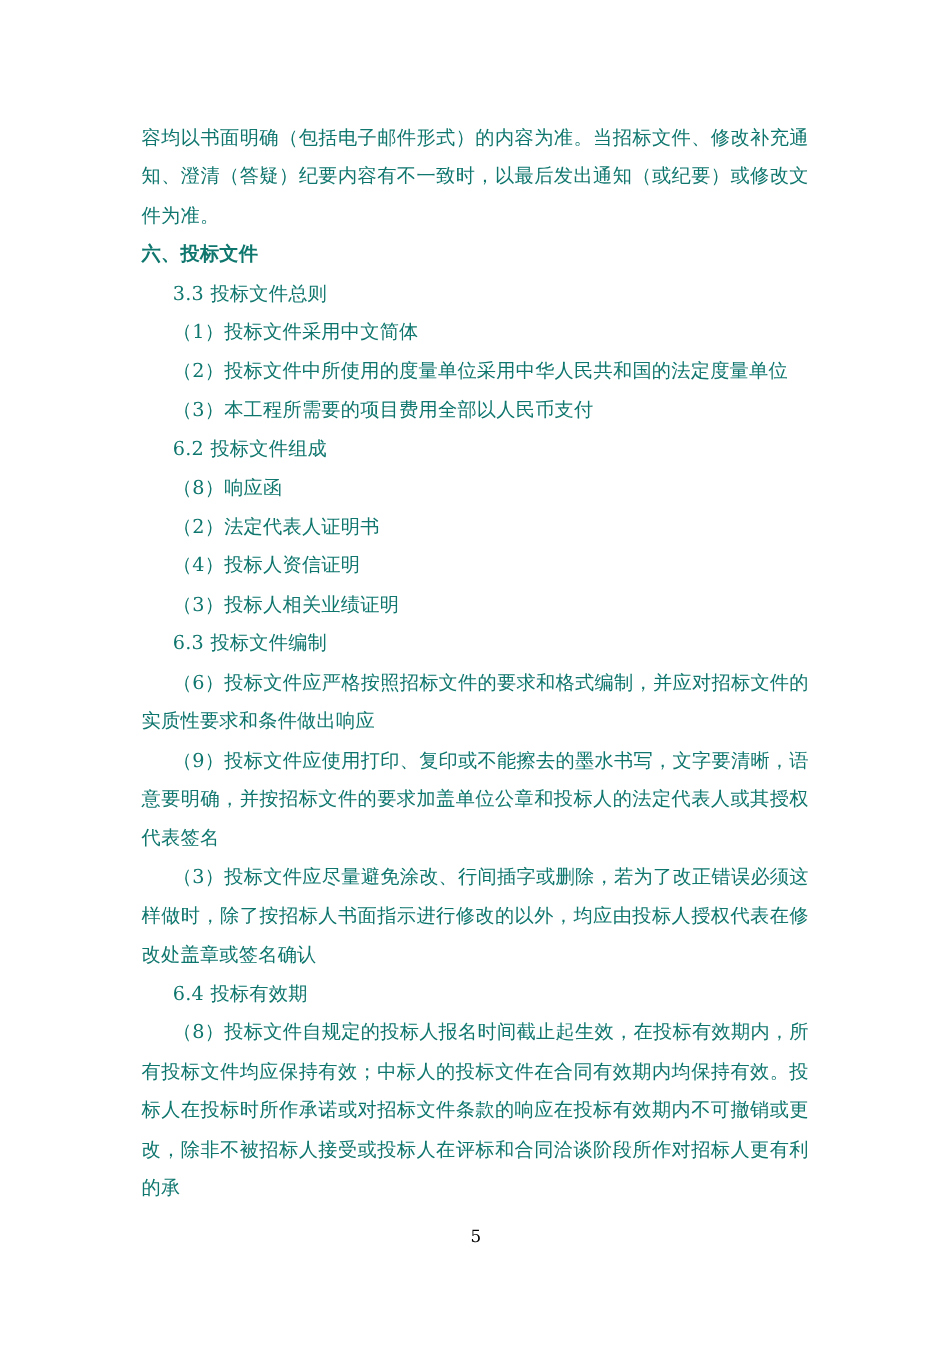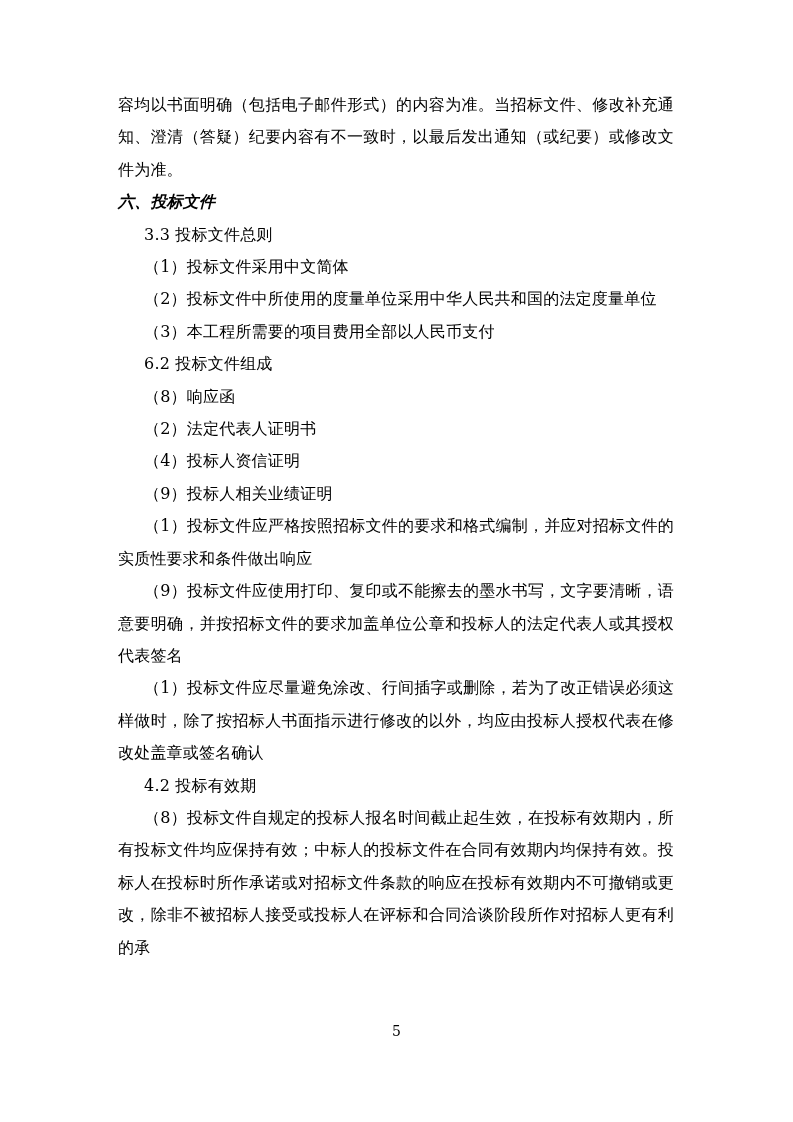--- a/index.html
+++ b/index.html
@@ -11,39 +11,38 @@
       position: relative;
       width: 793px;
       height: 1122px;
       background: #ffffff;
       overflow: hidden;
       margin: 0 auto;
     }
     .content {
       position: absolute;
       left: 118px;
-      top: 89px;
+      top: 99px;
       width: 556px;
       font-size: 16px;
       line-height: 32.4px;
-      color: #000000;
+      color: #0f766e;
       text-align: justify;
       text-justify: inter-ideograph;
       letter-spacing: 0.2px;
     }
     .content p {
       margin: 0;
     }
     p.indent {
       text-indent: 26px;
     }
     p.section-heading {
       font-weight: bold;
       text-indent: 0;
-      font-style: italic;
     }
     .page-footer {
       position: absolute;
       top: 1022px;
       left: 0;
       width: 100%;
       text-align: center;
       font-size: 14px;
       line-height: 18px;
       color: #000000;
@@ -57,23 +56,24 @@
     <p>容均以书面明确（包括电子邮件形式）的内容为准。当招标文件、修改补充通知、澄清（答疑）纪要内容有不一致时，以最后发出通知（或纪要）或修改文件为准。</p>
     <p class="section-heading">六、投标文件</p>
     <p class="indent">3.3 投标文件总则</p>
     <p class="indent">（1）投标文件采用中文简体</p>
     <p class="indent">（2）投标文件中所使用的度量单位采用中华人民共和国的法定度量单位</p>
     <p class="indent">（3）本工程所需要的项目费用全部以人民币支付</p>
     <p class="indent">6.2 投标文件组成</p>
     <p class="indent">（8）响应函</p>
     <p class="indent">（2）法定代表人证明书</p>
     <p class="indent">（4）投标人资信证明</p>
-    <p class="indent">（9）投标人相关业绩证明</p>
-    <p class="indent">（1）投标文件应严格按照招标文件的要求和格式编制，并应对招标文件的实质性要求和条件做出响应</p>
+    <p class="indent">（3）投标人相关业绩证明</p>
+    <p class="indent">6.3 投标文件编制</p>
+    <p class="indent">（6）投标文件应严格按照招标文件的要求和格式编制，并应对招标文件的实质性要求和条件做出响应</p>
     <p class="indent">（9）投标文件应使用打印、复印或不能擦去的墨水书写，文字要清晰，语意要明确，并按招标文件的要求加盖单位公章和投标人的法定代表人或其授权代表签名</p>
-    <p class="indent">（1）投标文件应尽量避免涂改、行间插字或删除，若为了改正错误必须这样做时，除了按招标人书面指示进行修改的以外，均应由投标人授权代表在修改处盖章或签名确认</p>
-    <p class="indent">4.2 投标有效期</p>
+    <p class="indent">（3）投标文件应尽量避免涂改、行间插字或删除，若为了改正错误必须这样做时，除了按招标人书面指示进行修改的以外，均应由投标人授权代表在修改处盖章或签名确认</p>
+    <p class="indent">6.4 投标有效期</p>
     <p class="indent">（8）投标文件自规定的投标人报名时间截止起生效，在投标有效期内，所有投标文件均应保持有效；中标人的投标文件在合同有效期内均保持有效。投标人在投标时所作承诺或对招标文件条款的响应在投标有效期内不可撤销或更改，除非不被招标人接受或投标人在评标和合同洽谈阶段所作对招标人更有利的承</p>
   </div>
   <div class="page-footer">
     <span>5</span>
   </div>
 </div>
 
 </body></html>

